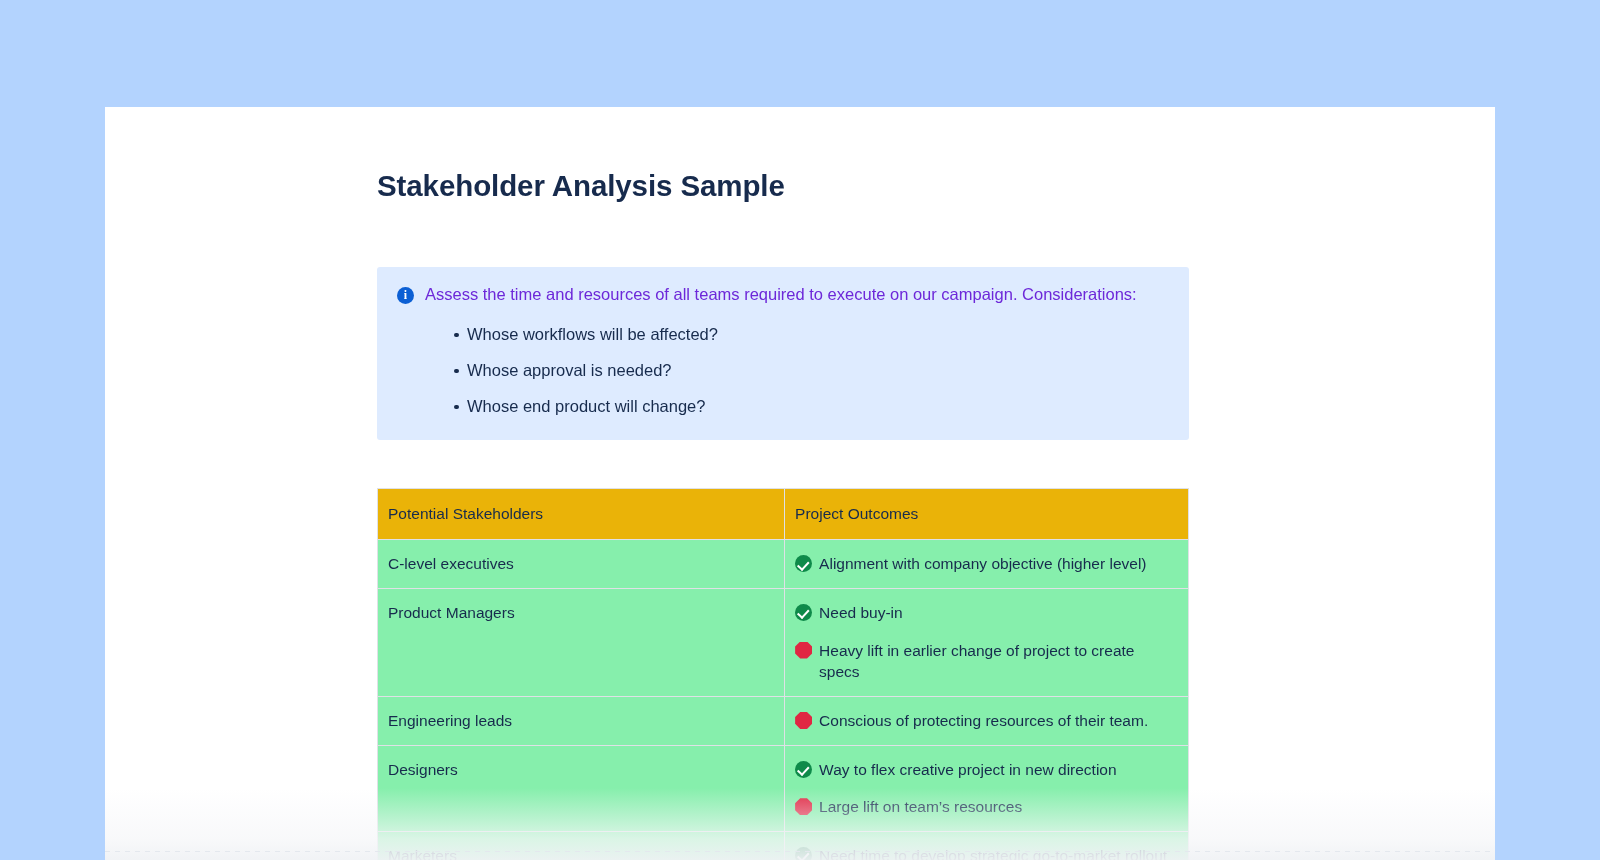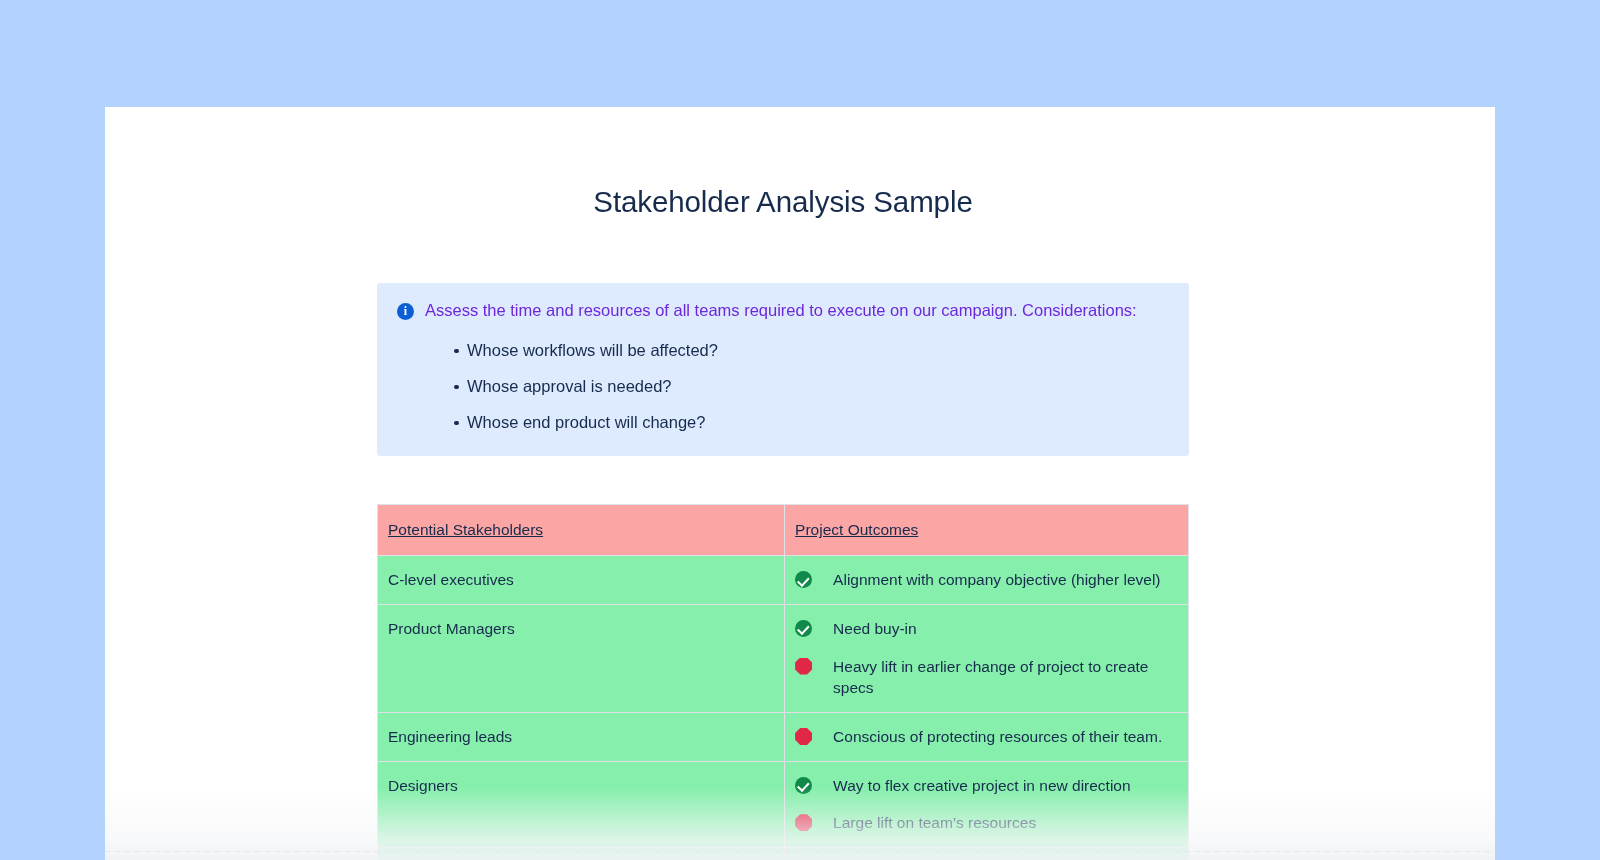--- a/index.html
+++ b/index.html
@@ -28,27 +28,26 @@
     position: absolute;
     left: 0; right: 0; bottom: 8px;
     height: 1px;
     background: repeating-linear-gradient(to right, #e4e8ee 0px, #e4e8ee 5px, rgba(255,255,255,0) 5px, rgba(255,255,255,0) 10px);
     pointer-events: none;
   }
 
   .content { position: absolute; left: 272px; top: 0; width: 812px; }
 
   .doc-title {
-    margin-top: 76px;
+    margin-top: 60px;
     font-size: 29.5px;
     line-height: 1.28;
-    font-weight: 400;
+    font-weight: 700;
     color: #172b4d;
     letter-spacing: -0.1px;
-    text-align: center;
   }
 
   .callout {
     margin-top: 62px;
     background: #deebff;
     border-radius: 3px;
     padding: 16px 20px 22px 20px;
     display: flex;
     align-items: flex-start;
     gap: 11px;
@@ -101,33 +100,32 @@
   .stk-table th, .stk-table td {
     border: 1px solid #dfe1e6;
     text-align: left;
     vertical-align: top;
     color: #172b4d;
     font-size: 15.5px;
     line-height: 1.4;
     font-weight: 400;
   }
   .stk-table thead th {
-    background: #fca5a5;
+    background: #eab308;
     padding: 14px 10px 14px 10px;
     height: 44px;
-    text-decoration: underline;
   }
   .stk-table tbody td { padding: 13px 10px 13px 10px; background: #86efac; }
   .col-a { width: 50.2%; }
   .col-b { width: 49.8%; }
 
   .outcome {
     display: flex;
     align-items: flex-start;
-    gap: 21px;
+    gap: 7px;
     margin-bottom: 16px;
   }
   .outcome:last-child { margin-bottom: 0; }
   .outcome-text { flex: 1 1 auto; }
 
   .mk {
     flex: 0 0 auto;
     width: 17px; height: 17px;
     margin-top: 2px;
     position: relative;

